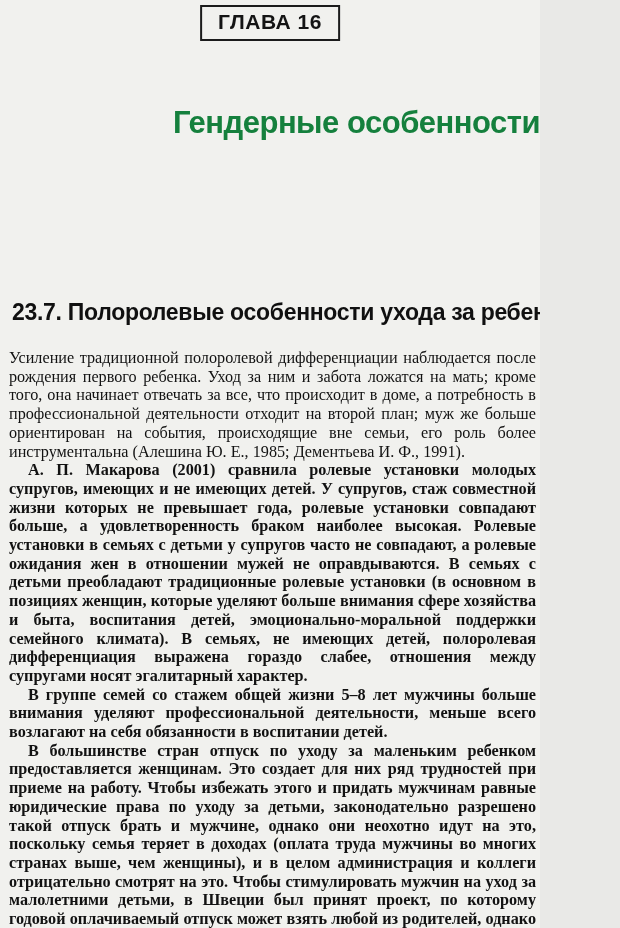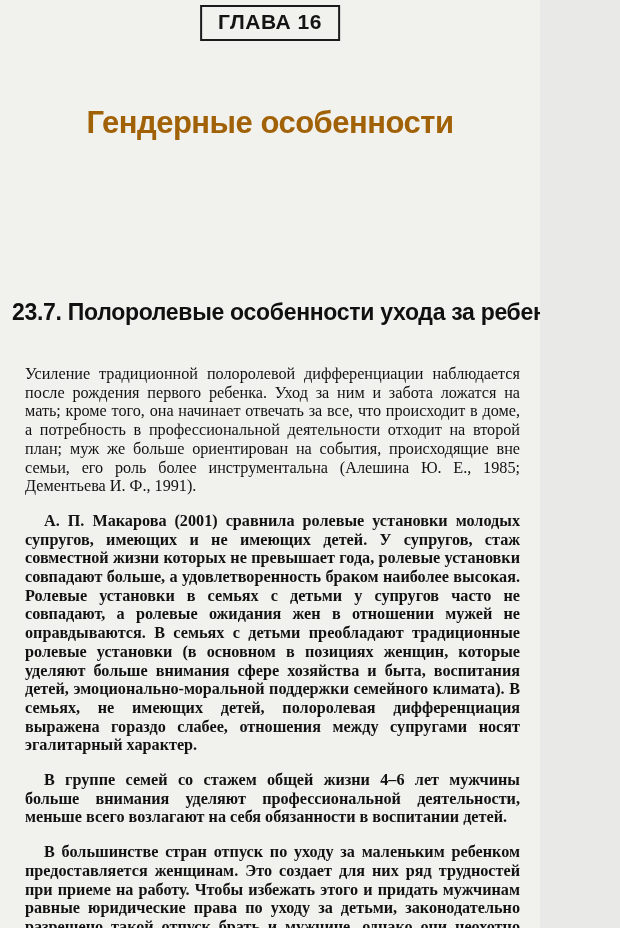--- a/index.html
+++ b/index.html
@@ -34,27 +34,27 @@
     font-weight: 700;
     font-size: 21px;
     letter-spacing: 0.5px;
     white-space: nowrap;
   }
   .page-title {
     position: absolute;
     top: 82px;
     left: 0;
     right: 0;
-    text-align: center;
+    text-align: right;
     font-family: "Liberation Sans", sans-serif;
     font-weight: 700;
     font-size: 31px;
     line-height: 39px;
     letter-spacing: -0.5px;
-    color: #a16207;
+    color: #15803d;
   }
   .section-heading {
     position: absolute;
     top: 298px;
     left: 12px;
     right: 4px;
     margin: 0;
     font-family: "Liberation Sans", sans-serif;
     font-weight: 700;
     font-size: 23px;
@@ -68,21 +68,21 @@
     top: 349px;
     left: 9px;
     right: 4px;
     font-family: "Liberation Serif", serif;
     font-size: 16.2px;
     line-height: 18.7px;
     text-align: justify;
     color: #121212;
   }
   .body-text p {
-    margin: 16px;
+    margin: 0;
     padding: 0;
   }
   .body-text p.indent {
     text-indent: 19px;
     font-weight: bold;
   }
 </style>
 </head>
 <body>
 
@@ -94,17 +94,17 @@
 
   <h1 class="page-title">
     <span style="display:block">Гендерные особенности</span>
   </h1>
 
   <h2 class="section-heading">23.7. Полоролевые особенности ухода за ребенком</h2>
 
   <div class="body-text">
     <p>Усиление традиционной полоролевой дифференциации наблюдается после рождения первого ребенка. Уход за ним и забота ложатся на мать; кроме того, она начинает отвечать за все, что происходит в доме, а потребность в профессиональной деятельности отходит на второй план; муж же больше ориентирован на события, происходящие вне семьи, его роль более инструментальна (Алешина Ю. Е., 1985; Дементьева И. Ф., 1991).</p>
     <p class="indent">А. П. Макарова (2001) сравнила ролевые установки молодых супругов, имеющих и не имеющих детей. У супругов, стаж совместной жизни которых не превышает года, ролевые установки совпадают больше, а удовлетворенность браком наиболее высокая. Ролевые установки в семьях с детьми у супругов часто не совпадают, а ролевые ожидания жен в отношении мужей не оправдываются. В семьях с детьми преобладают традиционные ролевые установки (в основном в позициях женщин, которые уделяют больше внимания сфере хозяйства и быта, воспитания детей, эмоционально-моральной поддержки семейного климата). В семьях, не имеющих детей, полоролевая дифференциация выражена гораздо слабее, отношения между супругами носят эгалитарный характер.</p>
-    <p class="indent">В группе семей со стажем общей жизни 4–6 лет мужчины больше внимания уделяют профессиональной деятельности, меньше всего возлагают на себя обязанности в воспитании детей.</p>
+    <p class="indent">В группе семей со стажем общей жизни 5–8 лет мужчины больше внимания уделяют профессиональной деятельности, меньше всего возлагают на себя обязанности в воспитании детей.</p>
     <p class="indent">В большинстве стран отпуск по уходу за маленьким ребенком предоставляется женщинам. Это создает для них ряд трудностей при приеме на работу. Чтобы избежать этого и придать мужчинам равные юридические права по уходу за детьми, законодательно разрешено такой отпуск брать и мужчине, однако они неохотно идут на это, поскольку семья теряет в доходах (оплата труда мужчины во многих странах выше, чем женщины), и в целом администрация и коллеги отрицательно смотрят на это. Чтобы стимулировать мужчин на уход за малолетними детьми, в Швеции был принят проект, по которому годовой оплачиваемый отпуск может взять любой из родителей, однако если его возьмут мать и отец по очереди, им будет выплачена повышенная компенсация.</p>
   </div>
 
 </div>
 
 </body></html>

